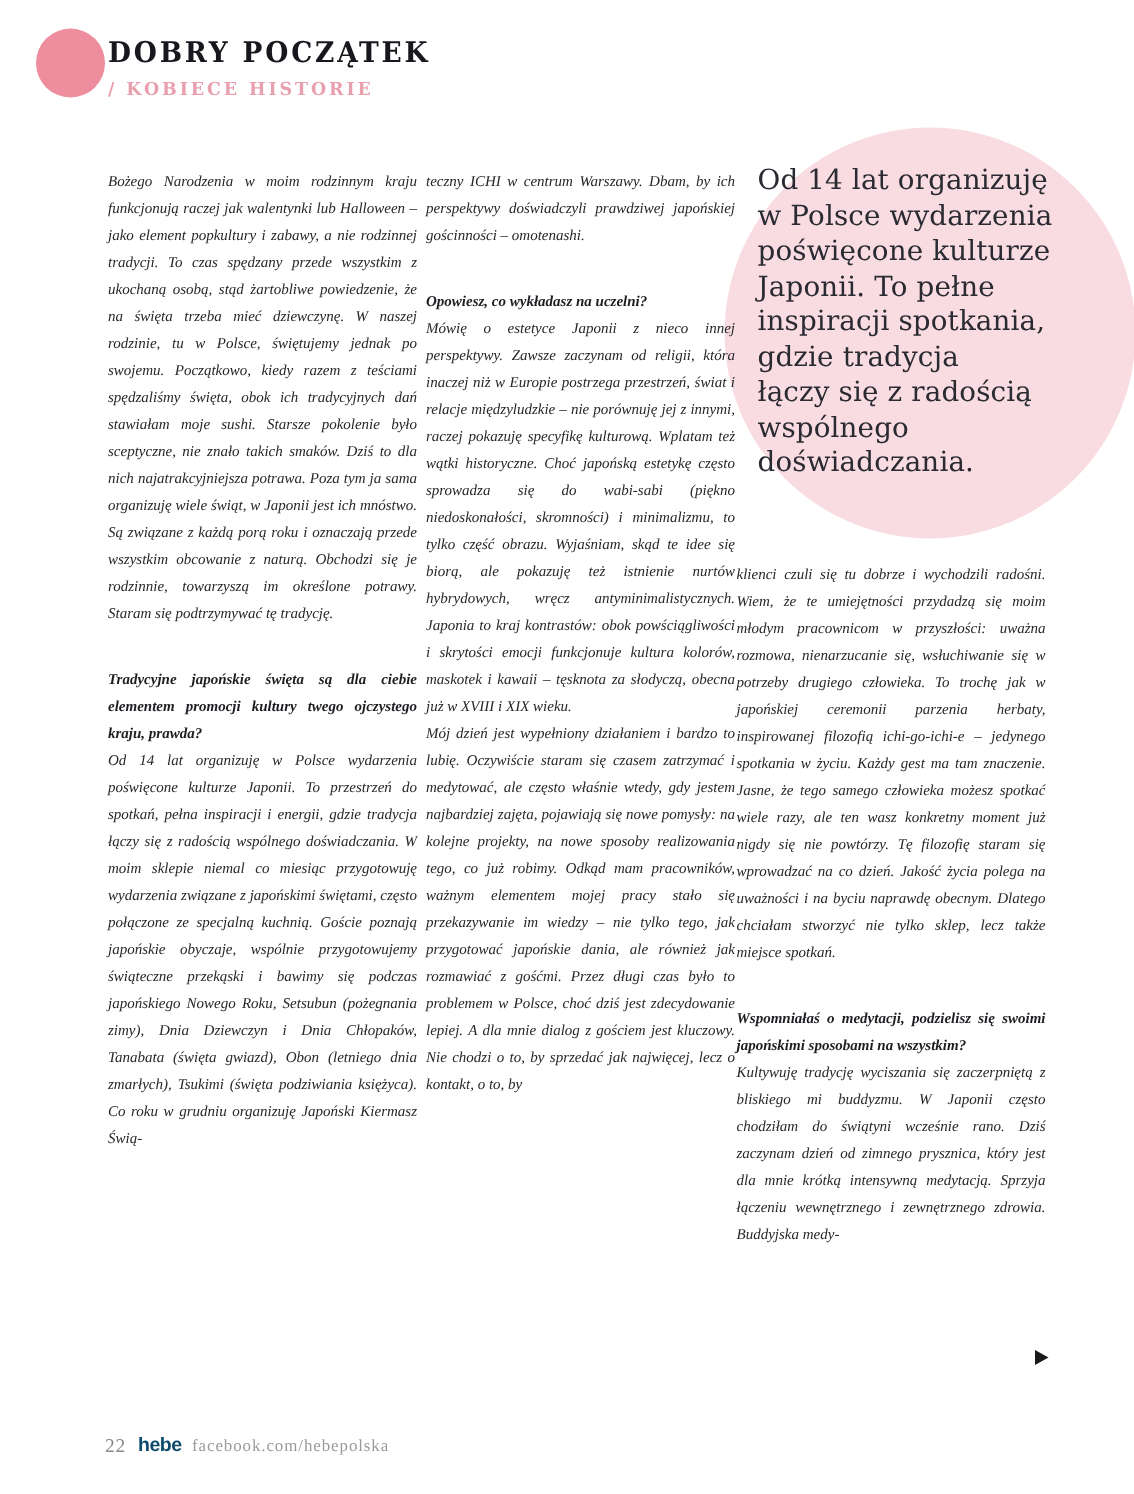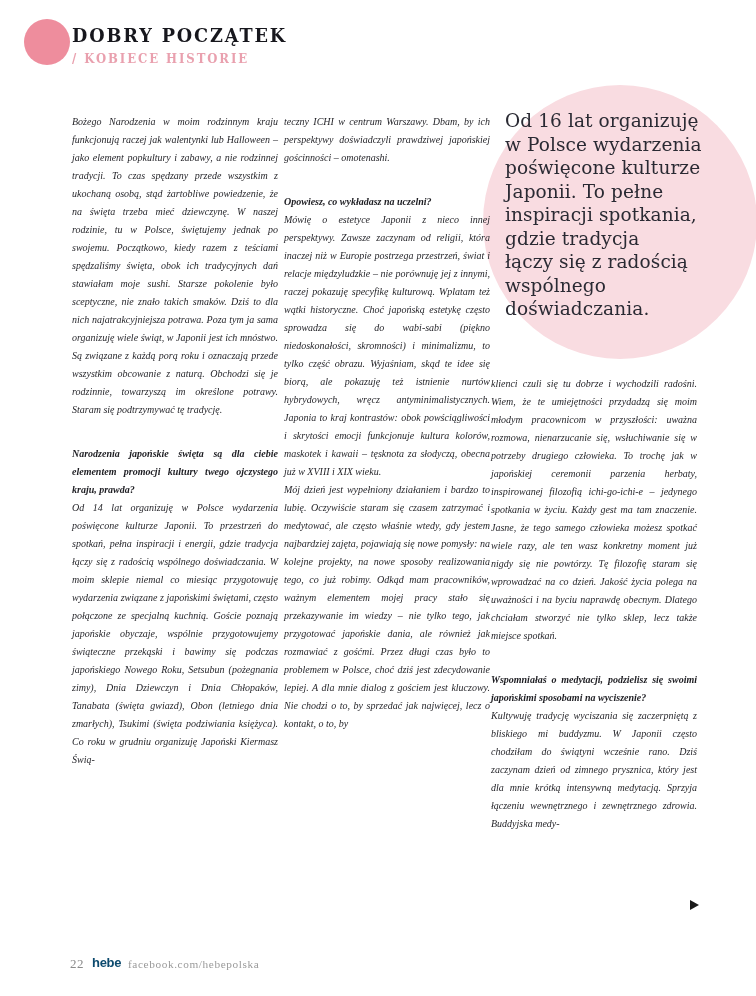--- a/index.html
+++ b/index.html
@@ -78,46 +78,46 @@
 </head>
 <body>
 
 <div class="page">
 
   <div class="section-dot" style="background: rgb(238, 141, 157);"></div>
   <h1 class="section-title">DOBRY POCZĄTEK</h1>
   <h2 class="section-subtitle" style="color: rgb(233, 160, 174);">/ KOBIECE HISTORIE</h2>
 
   <div class="quote-circle" style="background: rgb(249, 220, 225);"></div>
-  <div class="pullquote">Od 16 lat organizuję
+  <div class="pullquote">Od 14 lat organizuję
 w Polsce wydarzenia
 poświęcone kulturze
 Japonii. To pełne
 inspiracji spotkania,
 gdzie tradycja
 łączy się z radością
 wspólnego
 doświadczania.</div>
 
   <section class="col col1">
     <p>Bożego Narodzenia w moim rodzinnym kraju funkcjonują raczej jak walentynki lub Halloween – jako element popkultury i zabawy, a nie rodzinnej tradycji. To czas spędzany przede wszystkim z ukochaną osobą, stąd żartobliwe powiedzenie, że na święta trzeba mieć dziewczynę. W naszej rodzinie, tu w Polsce, świętujemy jednak po swojemu. Początkowo, kiedy razem z teściami spędzaliśmy święta, obok ich tradycyjnych dań stawiałam moje sushi. Starsze pokolenie było sceptyczne, nie znało takich smaków. Dziś to dla nich najatrakcyjniejsza potrawa. Poza tym ja sama organizuję wiele świąt, w Japonii jest ich mnóstwo. Są związane z każdą porą roku i oznaczają przede wszystkim obcowanie z naturą. Obchodzi się je rodzinnie, towarzyszą im określone potrawy. Staram się podtrzymywać tę tradycję.</p>
-    <p class="q">Narodzenia japońskie święta są dla ciebie elementem promocji kultury twego ojczystego kraju, prawda?</p>
+    <p class="q">Tradycyjne japońskie święta są dla ciebie elementem promocji kultury twego ojczystego kraju, prawda?</p>
     <p>Od 14 lat organizuję w Polsce wydarzenia poświęcone kulturze Japonii. To przestrzeń do spotkań, pełna inspiracji i energii, gdzie tradycja łączy się z radością wspólnego doświadczania. W moim sklepie niemal co miesiąc przygotowuję wydarzenia związane z japońskimi świętami, często połączone ze specjalną kuchnią. Goście poznają japońskie obyczaje, wspólnie przygotowujemy świąteczne przekąski i bawimy się podczas japońskiego Nowego Roku, Setsubun (pożegnania zimy), Dnia Dziewczyn i Dnia Chłopaków, Tanabata (święta gwiazd), Obon (letniego dnia zmarłych), Tsukimi (święta podziwiania księżyca). Co roku w grudniu organizuję Japoński Kiermasz Świą-</p>
   </section>
 
   <section class="col col2">
     <p>teczny ICHI w centrum Warszawy. Dbam, by ich perspektywy doświadczyli prawdziwej japońskiej gościnności – omotenashi.</p>
     <p class="q">Opowiesz, co wykładasz na uczelni?</p>
     <p>Mówię o estetyce Japonii z nieco innej perspektywy. Zawsze zaczynam od religii, która inaczej niż w Europie postrzega przestrzeń, świat i relacje międzyludzkie – nie porównuję jej z innymi, raczej pokazuję specyfikę kulturową. Wplatam też wątki historyczne. Choć japońską estetykę często sprowadza się do wabi-sabi (piękno niedoskonałości, skromności) i minimalizmu, to tylko część obrazu. Wyjaśniam, skąd te idee się biorą, ale pokazuję też istnienie nurtów hybrydowych, wręcz antyminimalistycznych. Japonia to kraj kontrastów: obok powściągliwości i skrytości emocji funkcjonuje kultura kolorów, maskotek i kawaii – tęsknota za słodyczą, obecna już w XVIII i XIX wieku.</p>
     <p>Mój dzień jest wypełniony działaniem i bardzo to lubię. Oczywiście staram się czasem zatrzymać i medytować, ale często właśnie wtedy, gdy jestem najbardziej zajęta, pojawiają się nowe pomysły: na kolejne projekty, na nowe sposoby realizowania tego, co już robimy. Odkąd mam pracowników, ważnym elementem mojej pracy stało się przekazywanie im wiedzy – nie tylko tego, jak przygotować japońskie dania, ale również jak rozmawiać z gośćmi. Przez długi czas było to problemem w Polsce, choć dziś jest zdecydowanie lepiej. A dla mnie dialog z gościem jest kluczowy. Nie chodzi o to, by sprzedać jak najwięcej, lecz o kontakt, o to, by</p>
   </section>
 
   <section class="col col3">
     <p>klienci czuli się tu dobrze i wychodzili radośni. Wiem, że te umiejętności przydadzą się moim młodym pracownicom w przyszłości: uważna rozmowa, nienarzucanie się, wsłuchiwanie się w potrzeby drugiego człowieka. To trochę jak w japońskiej ceremonii parzenia herbaty, inspirowanej filozofią ichi-go-ichi-e – jedynego spotkania w życiu. Każdy gest ma tam znaczenie. Jasne, że tego samego człowieka możesz spotkać wiele razy, ale ten wasz konkretny moment już nigdy się nie powtórzy. Tę filozofię staram się wprowadzać na co dzień. Jakość życia polega na uważności i na byciu naprawdę obecnym. Dlatego chciałam stworzyć nie tylko sklep, lecz także miejsce spotkań.</p>
-    <p class="q">Wspomniałaś o medytacji, podzielisz się swoimi japońskimi sposobami na wyciszenie?</p>
+    <p class="q">Wspomniałaś o medytacji, podzielisz się swoimi japońskimi sposobami na wszystkim?</p>
     <p>Kultywuję tradycję wyciszania się zaczerpniętą z bliskiego mi buddyzmu. W Japonii często chodziłam do świątyni wcześnie rano. Dziś zaczynam dzień od zimnego prysznica, który jest dla mnie krótką intensywną medytacją. Sprzyja łączeniu wewnętrznego i zewnętrznego zdrowia. Buddyjska medy-</p>
   </section>
 
   <div class="cont-arrow"></div>
 
   <span class="footer-pageno">22</span>
   <span class="footer-logo">hebe</span>
   <span class="footer-social">facebook.com/hebepolska</span>
 
 </div>

